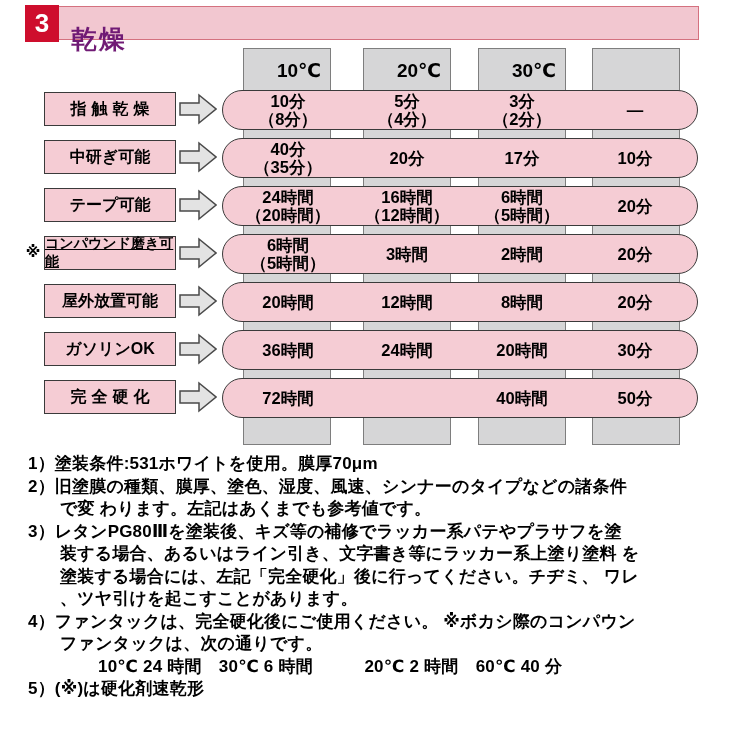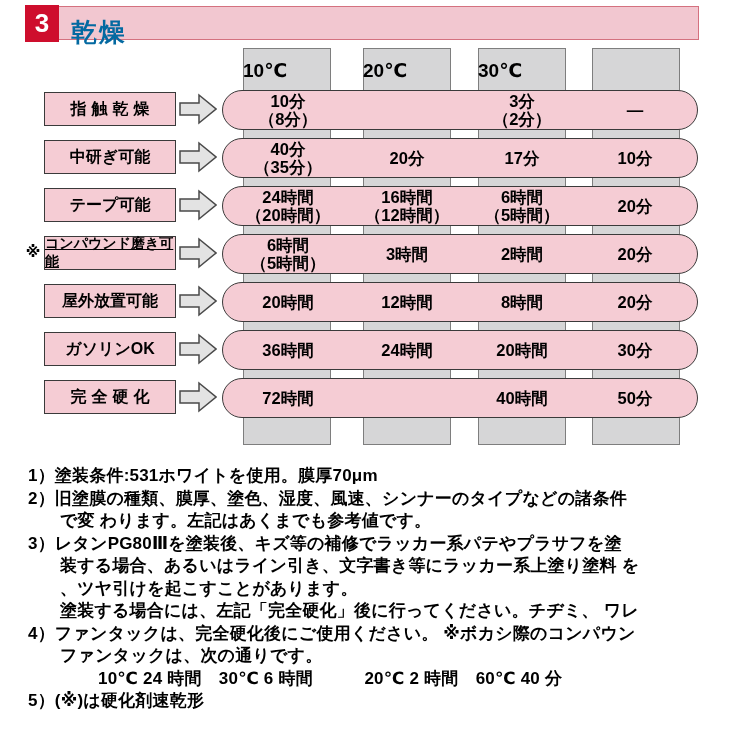--- a/index.html
+++ b/index.html
@@ -9,29 +9,29 @@
     color:#000;
   }
   .page{position:absolute;inset:0;overflow:hidden;}
 
   
   .banner{position:absolute;left:25px;top:6px;width:674px;height:34px;
     background:#f2c7d0;border:1px solid #d4717f;box-sizing:border-box;}
   .num-badge{position:absolute;left:-1px;top:-2px;width:34px;height:37px;
     background:#ce0e2d;color:#fff;font-size:26px;font-weight:bold;
     display:flex;align-items:center;justify-content:center;}
-  .section-title{position:absolute;left:45px;top:9px;font-size:26px;
-    font-weight:bold;color:#0369a1;line-height:32px;letter-spacing:2px;}
+  .section-title{position:absolute;left:45px;top:16px;font-size:26px;
+    font-weight:bold;color:#701a75;line-height:32px;letter-spacing:2px;}
 
   
   .col{position:absolute;top:48px;height:397px;width:88px;
     background:#d6d6d7;border:1px solid #7e7e7e;box-sizing:border-box;}
   .col1{left:243px}.col2{left:363px}.col3{left:478px}.col4{left:592px}
 
-  .temp{position:absolute;top:56px;width:112px;text-align:left;
+  .temp{position:absolute;top:56px;width:112px;text-align:center;
     font-size:19px;font-weight:bold;line-height:30px;}
 
   .pill{position:absolute;left:222px;width:476px;height:40px;
     background:#f5ccd4;border:1.5px solid #3a3a3a;border-radius:20px;
     box-sizing:border-box;}
   .cell{position:absolute;top:0;bottom:0;width:124px;display:flex;
     align-items:center;justify-content:center;text-align:center;
     white-space:pre-line;font-size:16.5px;font-weight:600;line-height:18px;}
   .cc1{left:3px}.cc2{left:122px}.cc3{left:237px}.cc4{left:350px}
 
@@ -42,21 +42,21 @@
   .rowlabel.spread{letter-spacing:5px;padding-left:5px;}
   .rowlabel.small{font-size:14px;text-decoration:underline;}
 
   .kome{position:absolute;left:23px;width:20px;text-align:center;
     font-size:15px;font-weight:bold;}
 
   .arrow{position:absolute;left:179px;width:38px;height:32px;}
 
   
   .notes{position:absolute;left:28px;top:453px;width:690px;
-    font-size:17px;font-weight:600;line-height:22.5px;letter-spacing:0.2px;margin-top:12px;}
+    font-size:17px;font-weight:600;line-height:22.5px;letter-spacing:0.2px;}
   .note-line{white-space:pre;}
   .ind0{margin-left:0}
   .ind1{margin-left:32px}
   .ind2{margin-left:70px}
 </style>
 </head>
 <body>
 
 <div class="page">
 
@@ -74,20 +74,22 @@
   <div class="temp" style="left:363px">20℃</div>
   <div class="temp" style="left:478px">30℃</div>
 
   <div class="rowlabel spread" style="top:92px">指触乾燥</div>
   <svg class="arrow" style="top:93px" viewBox="0 0 38 32">
       <polygon points="1,10 20,10 20,2 37,16 20,30 20,22 1,22" fill="#e3e3e3" stroke="#4a4a4a" stroke-width="1.5"></polygon>
     </svg>
   <div class="pill" style="top:90px">
     <div class="cell cc1">10分
 （8分）</div>
+    <div class="cell cc2">5分
+（4分）</div>
     <div class="cell cc3">3分
 （2分）</div>
     <div class="cell cc4">—</div>
   </div>
 
   <div class="rowlabel" style="top:140px">中研ぎ可能</div>
   <svg class="arrow" style="top:141px" viewBox="0 0 38 32">
       <polygon points="1,10 20,10 20,2 37,16 20,30 20,22 1,22" fill="#e3e3e3" stroke="#4a4a4a" stroke-width="1.5"></polygon>
     </svg>
   <div class="pill" style="top:138px">
@@ -156,21 +158,21 @@
     <div class="cell cc3">40時間</div>
     <div class="cell cc4">50分</div>
   </div>
 
   <div class="notes">
     <div class="note-line ind0">1）塗装条件:531ホワイトを使用。膜厚70μm</div>
     <div class="note-line ind0">2）旧塗膜の種類、膜厚、塗色、湿度、風速、シンナーのタイプなどの諸条件</div>
     <div class="note-line ind1">で変 わります。左記はあくまでも参考値です。</div>
     <div class="note-line ind0">3）レタンPG80Ⅲを塗装後、キズ等の補修でラッカー系パテやプラサフを塗</div>
     <div class="note-line ind1">装する場合、あるいはライン引き、文字書き等にラッカー系上塗り塗料 を</div>
+    <div class="note-line ind1">塗装する場合には、左記「完全硬化」後に行ってください。チヂミ、 ワレ</div>
     <div class="note-line ind1">、ツヤ引けを起こすことがあります。</div>
-    <div class="note-line ind1">塗装する場合には、左記「完全硬化」後に行ってください。チヂミ、 ワレ</div>
     <div class="note-line ind0">4）ファンタックは、完全硬化後にご使用ください。 ※ボカシ際のコンパウン</div>
     <div class="note-line ind1">ファンタックは、次の通りです。</div>
     <div class="note-line ind2">10℃ 24 時間　30℃ 6 時間　　　20℃ 2 時間　60℃ 40 分</div>
     <div class="note-line ind0">5）(※)は硬化剤速乾形</div>
   </div>
 
 </div>
 
 </body></html>

